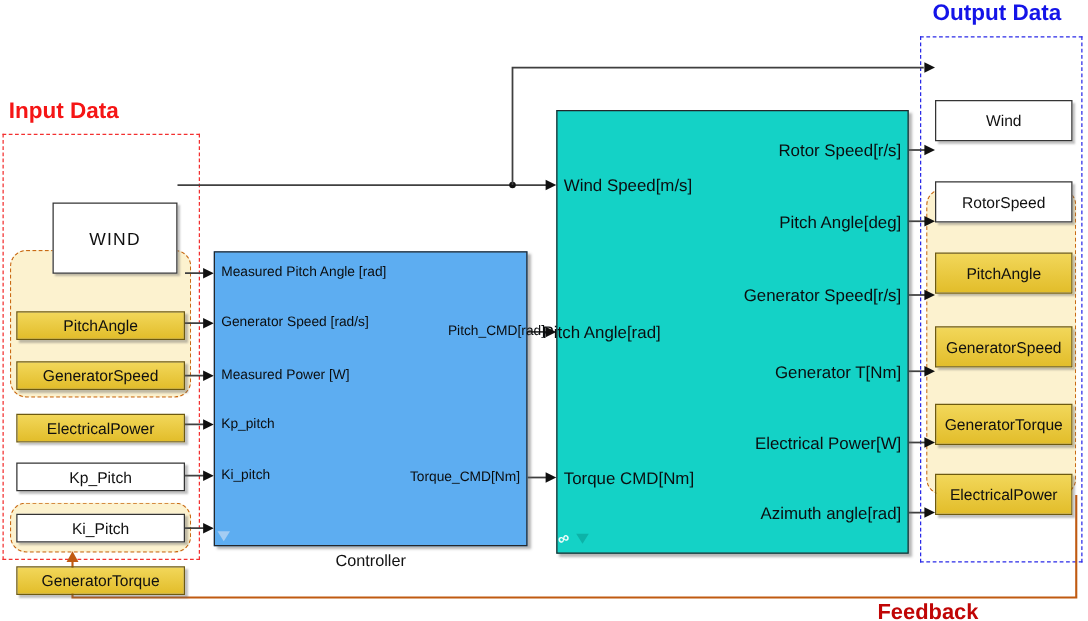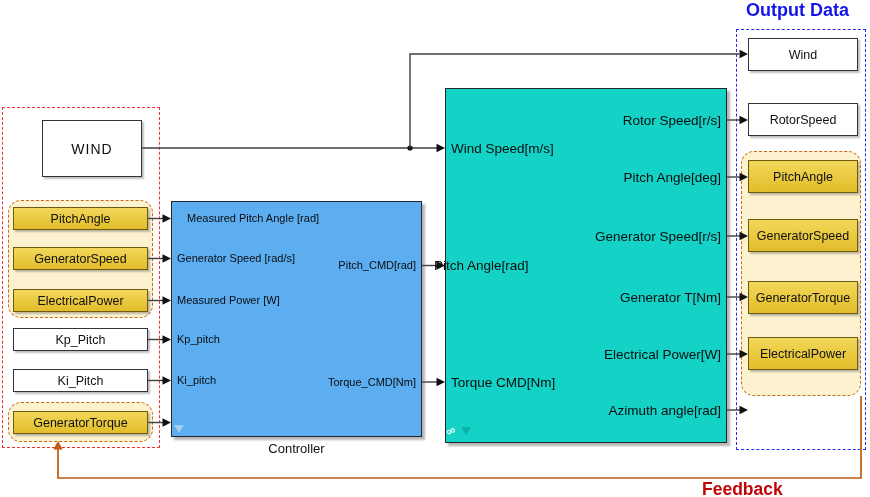--- a/index.html
+++ b/index.html
@@ -22,21 +22,21 @@
   .group{position:absolute;background:var(--group_bg);border:1.8px dashed var(--group_border);border-radius:13px;z-index:1;}
   svg.wires{position:absolute;left:0;top:0;z-index:2;}
   .wire{stroke:var(--wire);stroke-width:1.4;fill:none;}
   .arrow{fill:var(--arrow);stroke:none;}
   .dot{fill:#111;stroke:none;}
   .fb{stroke:var(--feedback);stroke-width:1.7;fill:none;}
   .fb-arrow{fill:var(--feedback);stroke:none;}
   .blk{position:absolute;display:flex;align-items:center;justify-content:center;
        background:#ffffff;border:1.5px solid var(--block_border);
        box-shadow:2px 2px 1.5px rgba(100,100,100,.4);
-       font-size:12.5px;color:#101010;z-index:3;white-space:nowrap;}
+       font-size:12.5px;color:#101010;z-index:3;white-space:nowrap;margin-top:42px;}
   .blk.yellow{background:linear-gradient(180deg,var(--yellow_top),var(--yellow_bottom));border-color:var(--yellow_border);}
   .blk.big{font-size:14px;letter-spacing:1px;}
   .subsys{position:absolute;border:1.8px solid #23272b;box-shadow:2.5px 2.5px 2px rgba(90,90,90,.45);z-index:3;}
   .subsys.controller{background:var(--controller_fill);}
   .subsys.turbine{background:var(--turbine_fill);}
   .port{position:absolute;font-size:11px;line-height:13px;color:#0b0d0f;white-space:nowrap;z-index:4;}
   .port.big{font-size:13.5px;line-height:15px;}
   .port.r{text-align:center;}
   .caption{position:absolute;font-size:13px;color:#121212;text-align:center;z-index:4;white-space:nowrap;}
   .title{position:absolute;font-weight:bold;font-size:18px;z-index:5;white-space:nowrap;}
@@ -50,20 +50,21 @@
 <body>
 
 <div class="canvas">
 
   <div class="region red" style="left:2px;top:107px;width:158px;height:341px;"></div>
   <div class="region blue" style="left:736px;top:29px;width:130px;height:421px;"></div>
   <div class="group" style="left:8px;top:200px;width:145px;height:118px;"></div>
   <div class="group" style="left:8px;top:402px;width:145px;height:40px;"></div>
   <div class="group" style="left:741px;top:151px;width:120px;height:245px;"></div>
 
+  <div class="title input" style="left:7px;top:78px;">Input Data</div>
   <div class="title output" style="left:746px;top:0px;">Output Data</div>
   <div class="title feedback" style="left:702px;top:479px;">Feedback</div>
 
   <svg class="wires" width="870" height="497">
     <g>
       <path class="wire" d="M142 148 H437"></path>
       <polygon class="arrow" points="445,148 436.5,143.8 436.5,152.2"></polygon>
       <circle class="dot" cx="410" cy="148" r="2.6"></circle>
     </g>
     <g>
@@ -138,26 +139,26 @@
 
   <div class="blk big" style="left:42px;top:120px;width:100px;height:57px;">WIND</div>
   <div class="blk yellow" style="left:13px;top:207px;width:135px;height:23px;">PitchAngle</div>
   <div class="blk yellow" style="left:13px;top:247px;width:135px;height:23px;">GeneratorSpeed</div>
   <div class="blk yellow" style="left:13px;top:289px;width:135px;height:23px;">ElectricalPower</div>
   <div class="blk" style="left:13px;top:328px;width:135px;height:23px;">Kp_Pitch</div>
   <div class="blk" style="left:13px;top:369px;width:135px;height:23px;">Ki_Pitch</div>
   <div class="blk yellow" style="left:13px;top:411px;width:135px;height:23px;">GeneratorTorque</div>
 
   <div class="subsys controller" style="left:171px;top:201px;width:251px;height:236px;"></div>
-  <span class="port" style="left:177px;top:212px;margin-left:10px;">Measured Pitch Angle [rad]</span>
+  <span class="port" style="left:177px;top:212px;">Measured Pitch Angle [rad]</span>
   <span class="port" style="left:177px;top:252px;">Generator Speed [rad/s]</span>
   <span class="port" style="left:177px;top:294px;">Measured Power [W]</span>
   <span class="port" style="left:177px;top:333px;">Kp_pitch</span>
   <span class="port" style="left:177px;top:374px;">Ki_pitch</span>
-  <span class="port r" style="right:454px;top:259px;">Pitch_CMD[rad]</span>
+  <span class="port r" style="right:434px;top:259px;">Pitch_CMD[rad]</span>
   <span class="port r" style="right:454px;top:376px;">Torque_CMD[Nm]</span>
   <div class="tri-down" style="left:174px;top:425px;border-top:8px solid var(--badge_blue);"></div>
   <div class="caption" style="left:171px;top:441px;width:251px;">Controller</div>
 
   <div class="subsys turbine" style="left:445px;top:88px;width:282px;height:355px;"></div>
   <span class="port big" style="left:451px;top:141px;">Wind Speed[m/s]</span>
   <span class="port big" style="left:434px;top:258px;">Pitch Angle[rad]</span>
   <span class="port big" style="left:451px;top:375px;">Torque CMD[Nm]</span>
   <span class="port big r" style="right:149px;top:113px;">Rotor Speed[r/s]</span>
   <span class="port big r" style="right:149px;top:170px;">Pitch Angle[deg]</span>

